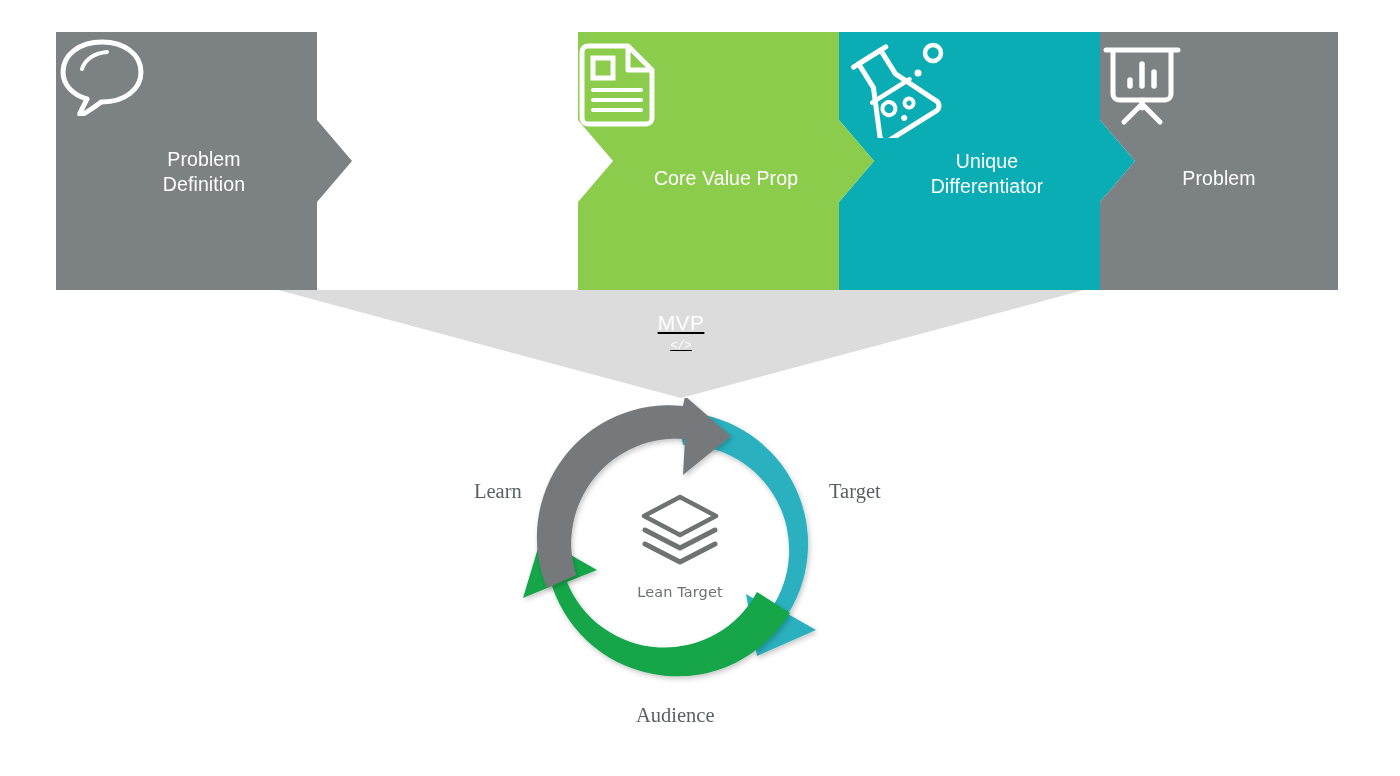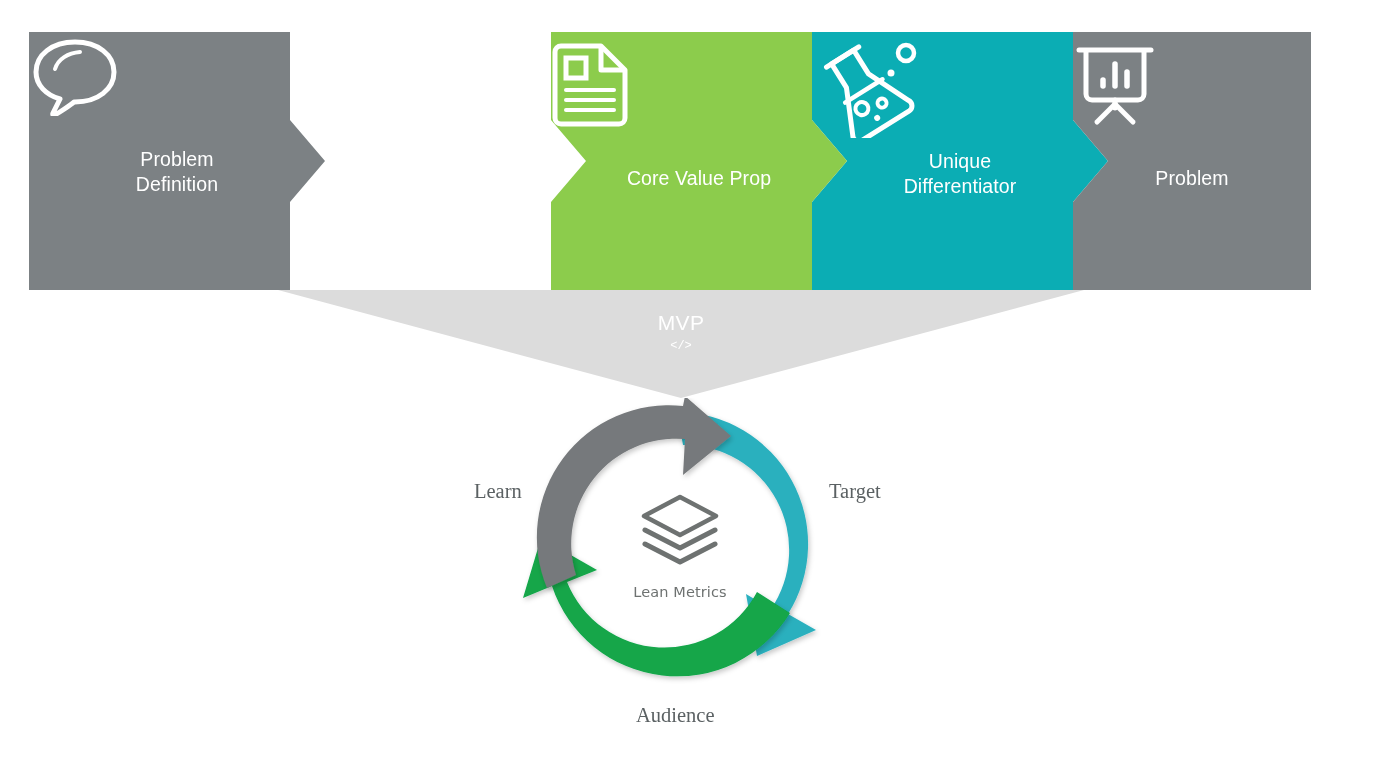--- a/index.html
+++ b/index.html
@@ -2,42 +2,42 @@
 <html><head>
 <meta charset="utf-8">
 <style>
   html,body{margin:0;padding:0;background:#ffffff;}
   body{width:1400px;height:776px;position:relative;overflow:hidden;
        font-family:"Liberation Sans","DejaVu Sans",sans-serif;}
 
   #stage{position:absolute;left:0;top:0;width:1400px;height:776px;}
 
   
-  .banner{position:absolute;left:29px;top:32px;width:1282px;height:246px;padding-left:16px;}
+  .banner{position:absolute;left:56px;top:32px;width:1282px;height:246px;padding-left:16px;}
   .seg{position:absolute;top:0;height:258px;display:block;}
   .seg svg{position:absolute;left:0;top:0;}
   .seg .content{position:absolute;left:0;top:0;width:100%;height:100%;
         display:flex;flex-direction:column;align-items:center;justify-content:center;
         pointer-events:none;}
   .seg .ico{display:block;margin-bottom:14px;}
   .seg .lbl{color:#ffffff;font-size:19.5px;line-height:25px;text-align:center;
         font-weight:400;letter-spacing:.1px;}
 
   
   .seg.s0 .content{transform:translateY(4px);}
   .seg.s1 .content{transform:translateY(10px);}
   .seg.s2 .content{transform:translateY(10px);}
   .seg.s3 .content{transform:translateY(6px);}
   .seg.s4 .content{transform:translateY(10px);}
 
   
   .funnel{position:absolute;left:278px;top:290px;width:806px;height:110px;}
   .funnel svg{position:absolute;left:0;top:0;}
   .funnel .ftext{position:absolute;left:0;top:20px;width:100%;text-align:center;
-        pointer-events:none;}
+        pointer-events:none;text-decoration:underline;}
   .funnel .mvp{color:#ffffff;font-size:21px;line-height:25px;letter-spacing:.4px;}
   .funnel .code{color:#ffffff;font-size:12px;line-height:16px;margin-top:3px;
         font-family:"Liberation Mono","DejaVu Sans Mono",monospace;}
 
   
   .cycle{position:absolute;left:505px;top:398px;width:350px;height:300px;}
   .cycle svg{position:absolute;left:0;top:0;}
 
   .center-block{position:absolute;left:620px;top:488px;width:120px;height:125px;
         display:flex;flex-direction:column;align-items:center;pointer-events:none;}
@@ -211,20 +211,20 @@
   </div>
 
   <div class="center-block">
     <span class="layers">
       <svg width="86" height="74" viewBox="0 0 86 74">
         <path d="M43,5 L79,24 L43,43 L7,24 Z" fill="none" stroke="#6E7271" stroke-width="4.5" stroke-linejoin="round"></path>
         <path d="M8,38 L43,56 L78,38" fill="none" stroke="#6E7271" stroke-width="5" stroke-linejoin="round" stroke-linecap="round"></path>
         <path d="M8,52 L43,70 L78,52" fill="none" stroke="#6E7271" stroke-width="5" stroke-linejoin="round" stroke-linecap="round"></path>
       </svg>
     </span>
-    <div class="cap">Lean Metrics</div>
+    <div class="cap">Lean Target</div>
   </div>
 
   <div class="clabel learn">Learn</div>
   <div class="clabel build">Target</div>
   <div class="clabel measure">Audience</div>
 
 </div>
 
 </body></html>

